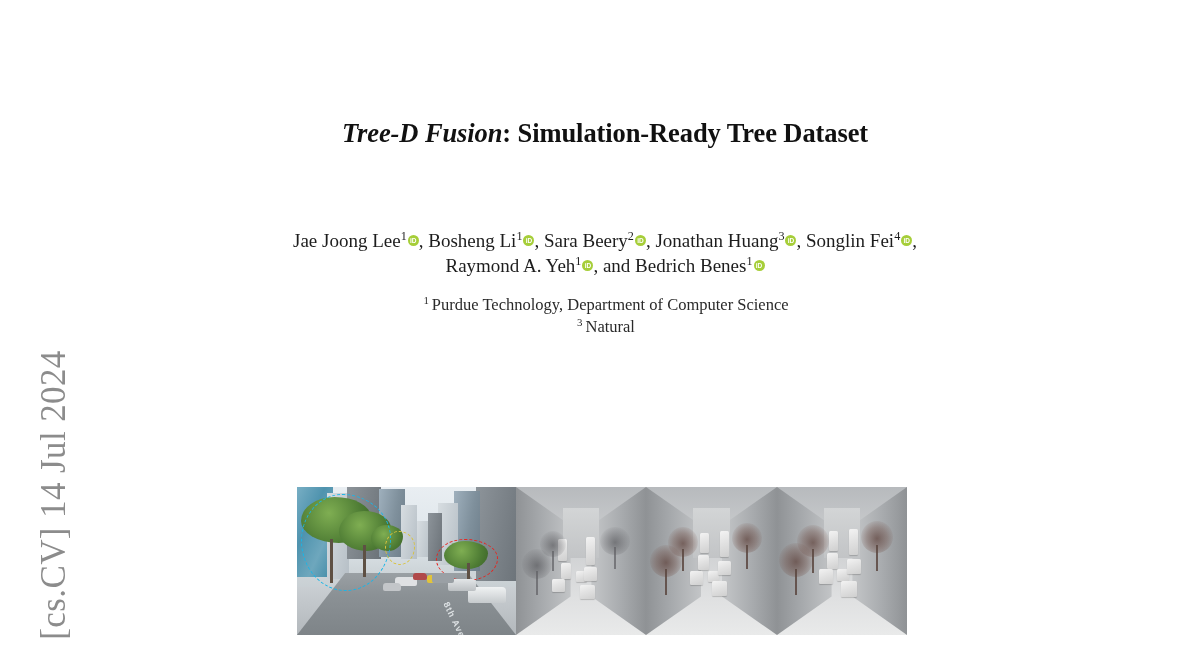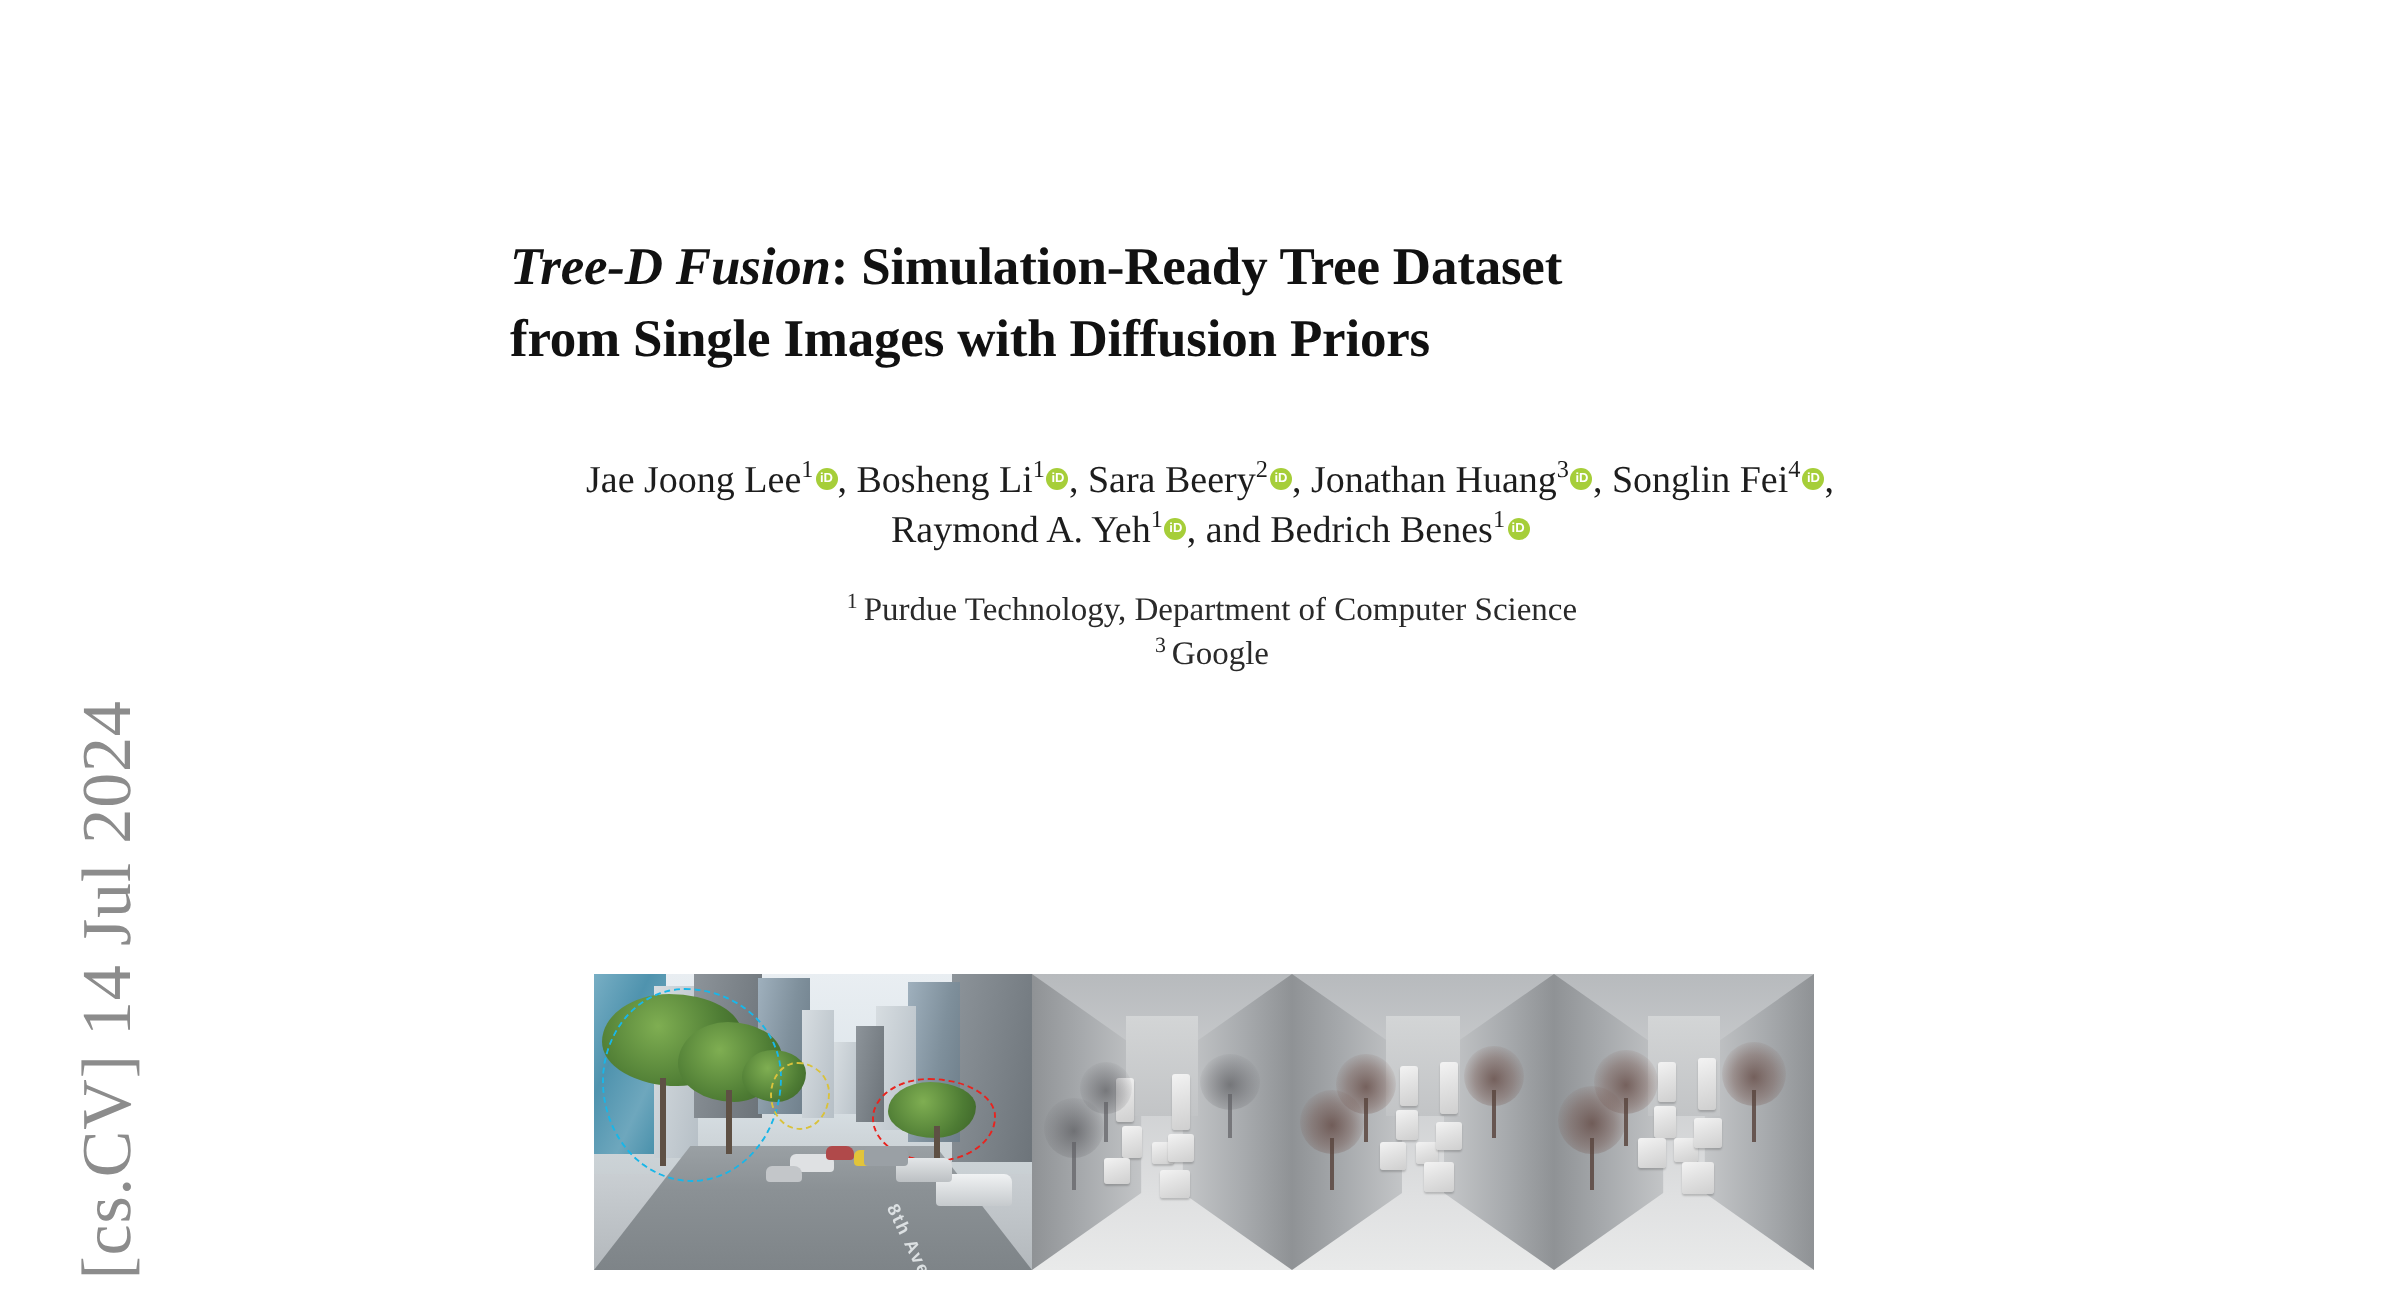--- a/index.html
+++ b/index.html
@@ -43,21 +43,21 @@
     width: 700px;
     height: 648px;
   }
 
   
   #title-block {
     position: absolute;
     top: 115px;
     left: 0;
     width: 700px;
-    text-align: left;
+    text-align: center;
     font-weight: bold;
     font-size: 26.5px;
     line-height: 36px;
     letter-spacing: -0.1px;
     color: #111;
   }
   .title-emph {
     font-style: italic;
   }
 
@@ -263,28 +263,27 @@
 </style>
 </head>
 <body>
 
 <div id="arxiv-stamp">[cs.CV]  14 Jul 2024</div>
 
 <div id="page-column">
 
   <div id="title-block">
     <div><span class="title-emph">Tree-D Fusion</span><span>: Simulation-Ready Tree Dataset</span></div>
-    <div>from Single Images with Diffusion Priors</div>
   </div>
 
   <div id="authors-block"><span>Jae Joong Lee</span><sup>1</sup><span class="orcid"></span><span>, </span><span>Bosheng Li</span><sup>1</sup><span class="orcid"></span><span>, </span><span>Sara Beery</span><sup>2</sup><span class="orcid"></span><span>, </span><span>Jonathan Huang</span><sup>3</sup><span class="orcid"></span><span>, </span><span>Songlin Fei</span><sup>4</sup><span class="orcid"></span><span>, </span><span>Raymond A. Yeh</span><sup>1</sup><span class="orcid"></span><span>, and </span><span>Bedrich Benes</span><sup>1</sup><span class="orcid"></span></div>
 
   <div id="affiliations-block">
     <span class="aff-line"><sup>1</sup><span>Purdue Technology, Department of Computer Science</span></span>
-    <span class="aff-line"><sup>3</sup><span>Google</span></span>
+    <span class="aff-line"><sup>3</sup><span>Natural</span></span>
   </div>
 
   <div id="teaser-figure">
 
     <div class="fig-panel" id="panel-streetview">
       <div class="sv-sky"></div>
 
       <div class="sv-bld glass" style="left:-4px;  top:-2px;  width:40px;  height:92px;"></div>
       <div class="sv-bld pale" style="left:30px;  top:6px;   width:22px;  height:86px;"></div>
       <div class="sv-bld dark" style="left:50px;  top:-2px;  width:34px;  height:74px;"></div>

